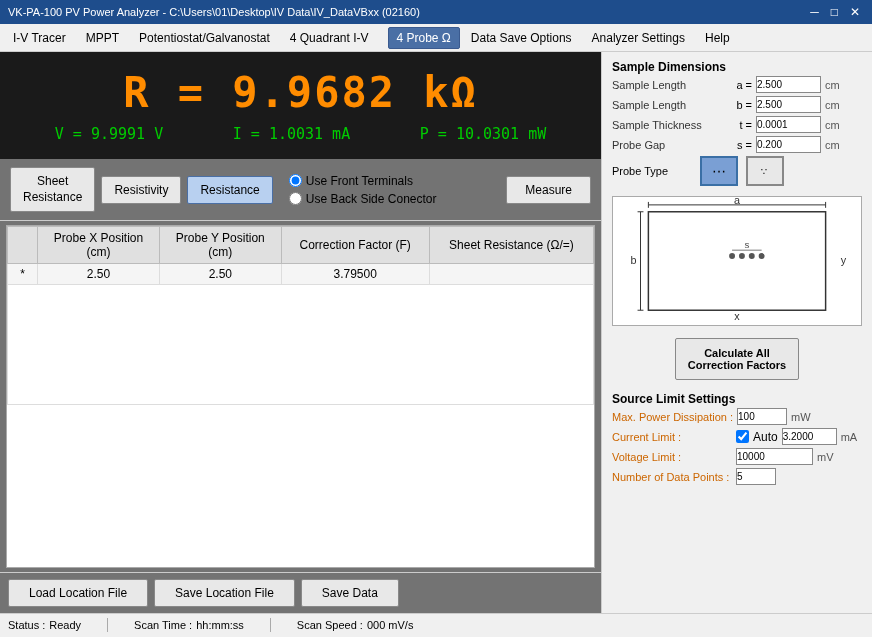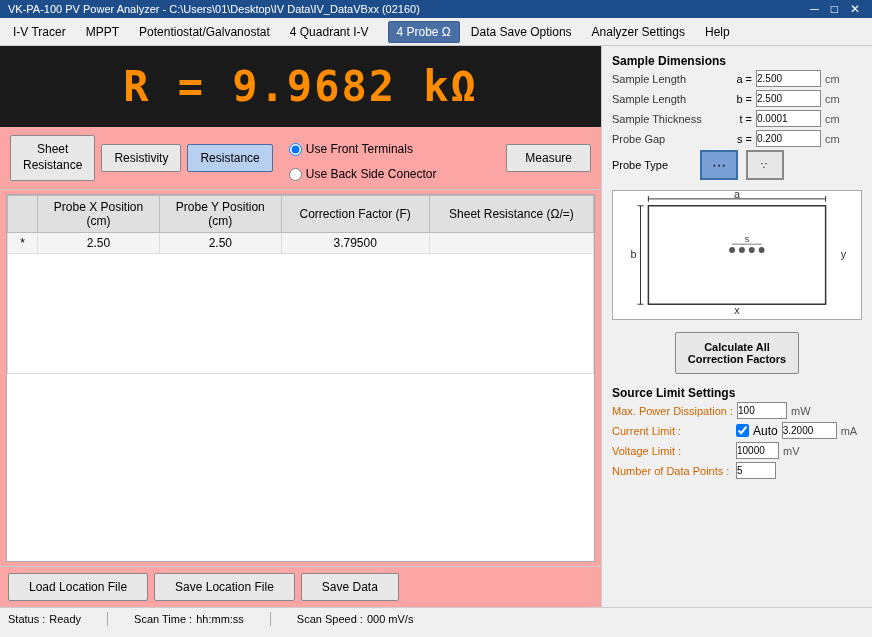--- a/index.html
+++ b/index.html
@@ -5,21 +5,21 @@
     * { box-sizing: border-box; margin: 0; padding: 0; }
     body { font-family: 'Segoe UI', Tahoma, sans-serif; font-size: 12px; background: #f0f0f0; width: 872px; height: 637px; overflow: hidden; }
     
     .title-bar {
       background: #1e4d8c;
       color: white;
       padding: 4px 8px;
       display: flex;
       align-items: center;
       justify-content: space-between;
-      height: 18px;
+      height: 24px;
       font-size: 11px;
     }
     .title-bar-controls { display: flex; gap: 4px; }
     .title-btn {
       background: transparent;
       border: none;
       color: white;
       cursor: pointer;
       font-size: 12px;
       padding: 0 4px;
@@ -46,21 +46,21 @@
 
     .main-content {
       display: flex;
       height: calc(637px - 26px - 28px - 22px);
     }
 
     .left-panel {
       flex: 1;
       display: flex;
       flex-direction: column;
-      background: #fca5a5;
+      background: #737373;
       border-right: 1px solid #ccc;
     }
 
     .display-area {
       background: #1a1a1a;
       padding: 16px 20px;
       text-align: center;
       flex: 0 0 auto;
     }
     .resistance-display {
@@ -100,21 +100,21 @@
     .measure-btn {
       padding: 6px 18px;
       border: 1px solid #888;
       background: #e8e8e8;
       cursor: pointer;
       border-radius: 2px;
       font-size: 12px;
       margin-left: auto;
     }
     .radio-group { display: flex; flex-direction: column; gap: 4px; margin-left: 10px; }
-    .radio-label { display: flex; align-items: center; gap: 4px; cursor: pointer; font-size: 12px; margin-top: 7px; }
+    .radio-label { display: flex; align-items: center; gap: 4px; cursor: pointer; font-size: 12px; }
 
     .table-area {
       flex: 1;
       overflow: auto;
       background: white;
       border: 1px solid #aaa;
       margin: 4px 6px;
     }
     table { width: 100%; border-collapse: collapse; font-size: 12px; }
     th {
@@ -262,20 +262,25 @@
   <button class="menu-item">Analyzer Settings</button>
   <button class="menu-item">Help</button>
 </div>
 
 <div class="main-content">
 
   <div class="left-panel">
 
     <div class="display-area">
       <div class="resistance-display">R = 9.9682 kΩ</div>
+      <div class="measurements-row">
+        <span>V =   9.9991 V</span>
+        <span>I =   1.0031 mA</span>
+        <span>P =   10.0301 mW</span>
+      </div>
     </div>
 
     <div class="controls-row">
       <button class="ctrl-btn" style="line-height:1.3">Sheet<br>Resistance</button>
       <button class="ctrl-btn">Resistivity</button>
       <button class="ctrl-btn active">Resistance</button>
 
       <div class="radio-group">
         <label class="radio-label">
           <input type="radio" name="terminal" checked="" style="">
@@ -414,21 +419,21 @@
         <div class="checkbox-row">
           <input type="checkbox" checked="" style="">
           <span>Auto</span>
         </div>
         <input class="field-input" type="text" value="3.2000" style="width: 55px;">
         <span class="field-unit">mA</span>
       </div>
 
       <div class="field-row">
         <span class="field-label orange-label">Voltage Limit :</span>
-        <input class="field-input" type="text" value="10000" style="width: 43px;">
+        <input class="field-input" type="text" value="10000" style="width: 77px;">
         <span class="field-unit">mV</span>
       </div>
 
       <div class="field-row">
         <span class="field-label orange-label">Number of Data Points :</span>
         <input class="field-input" type="text" value="5" style="width: 40px;">
       </div>
     </div>
 
   </div>

